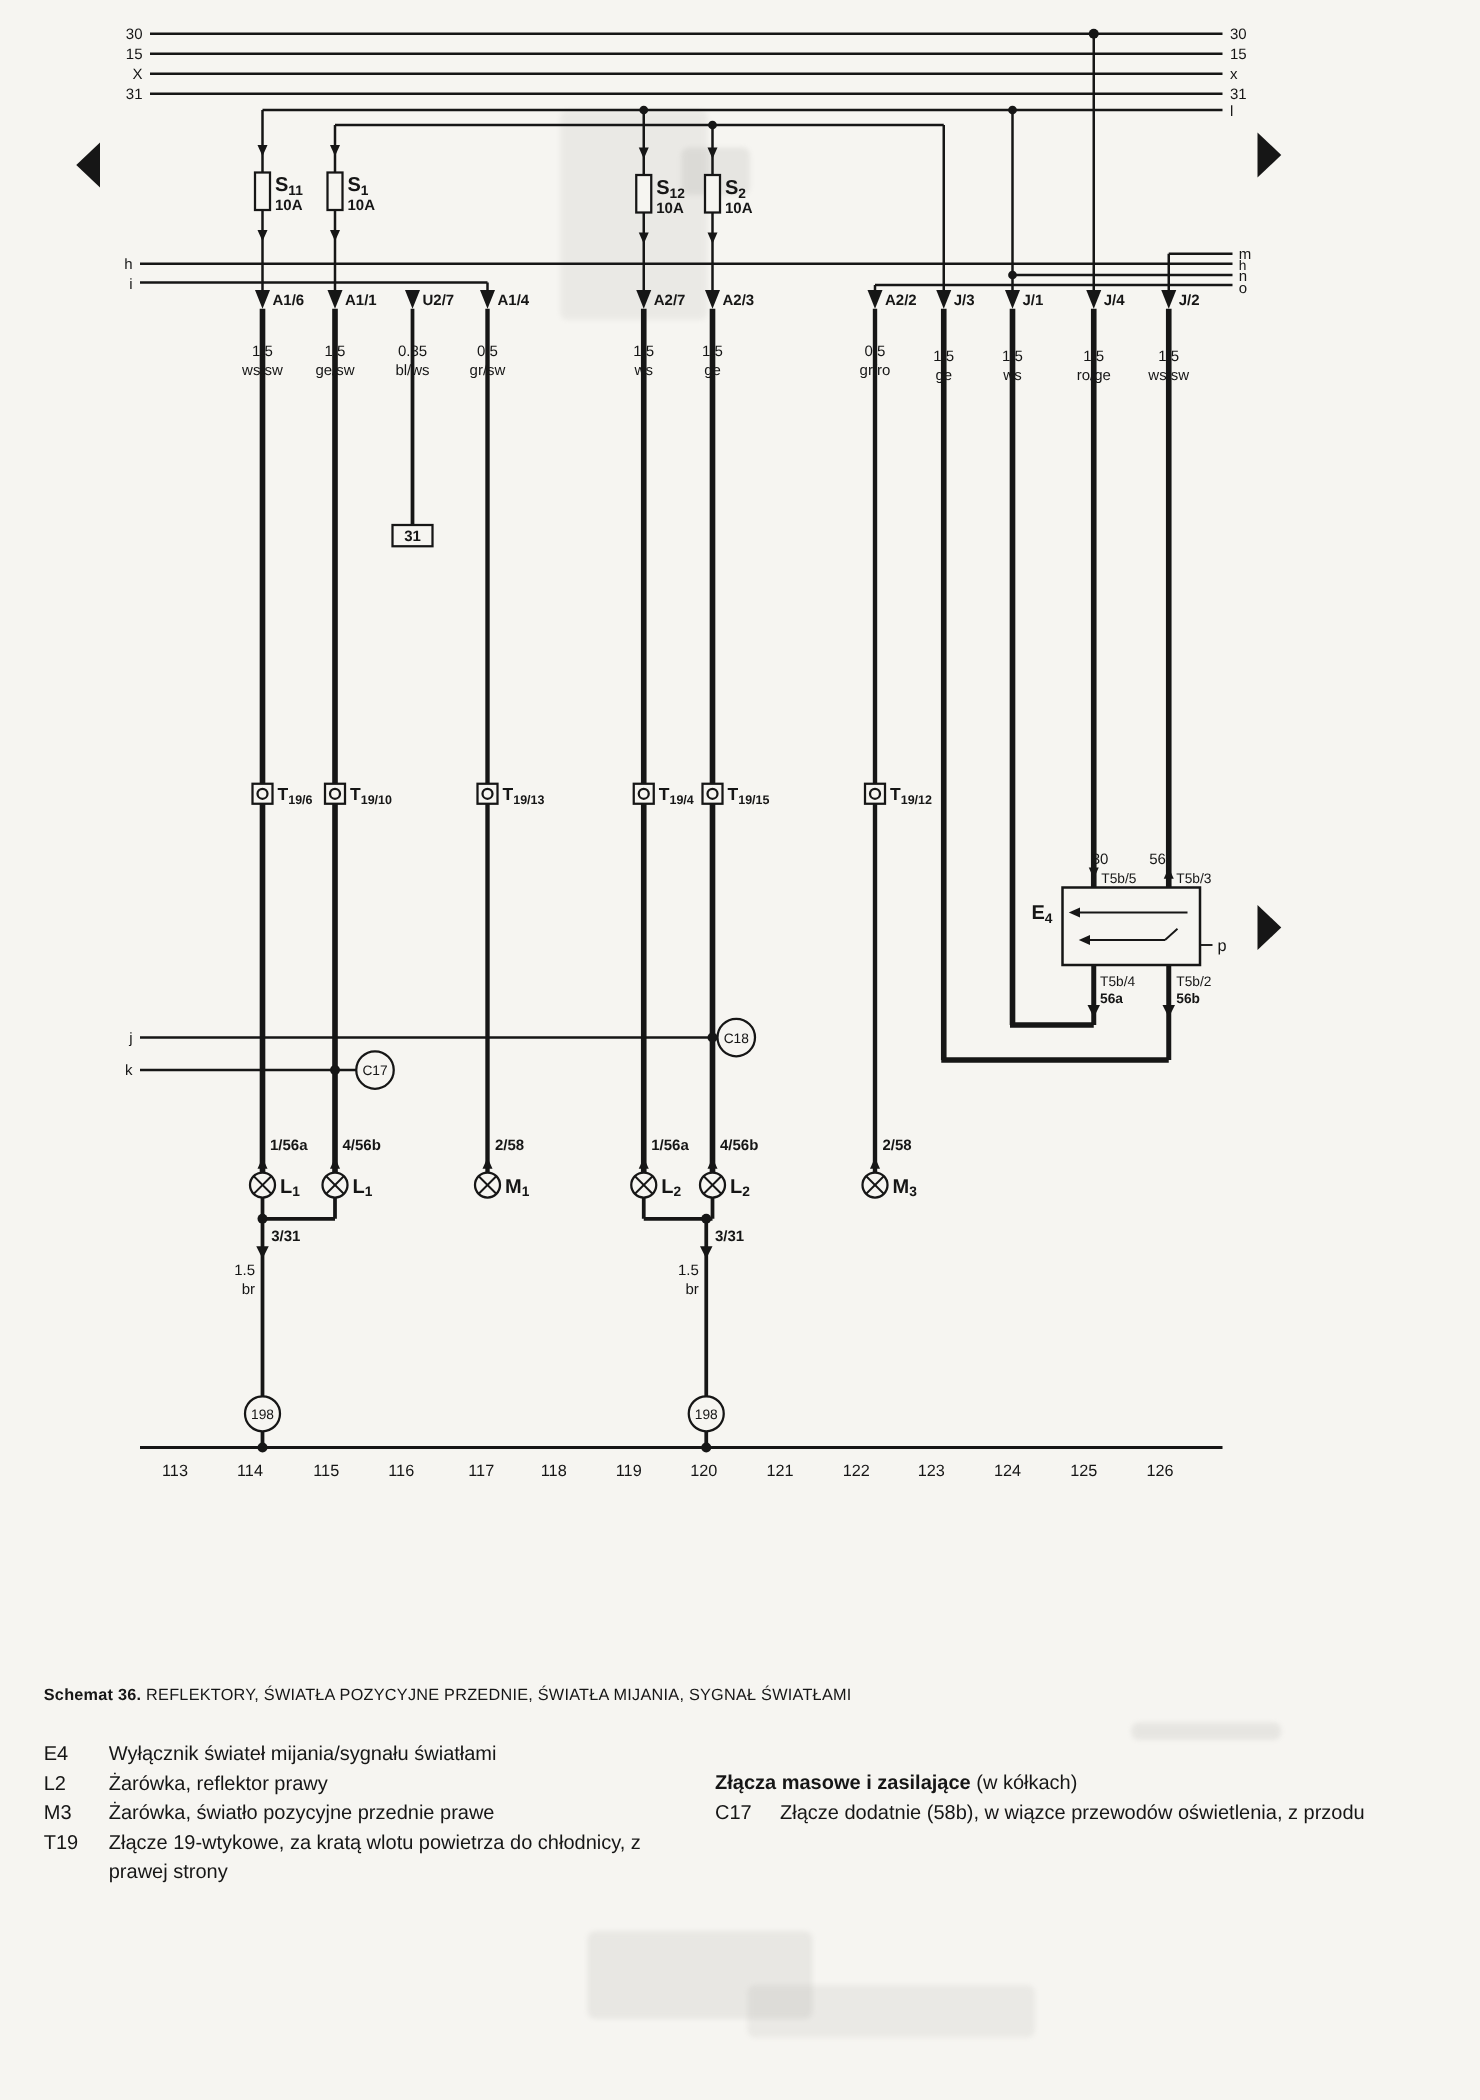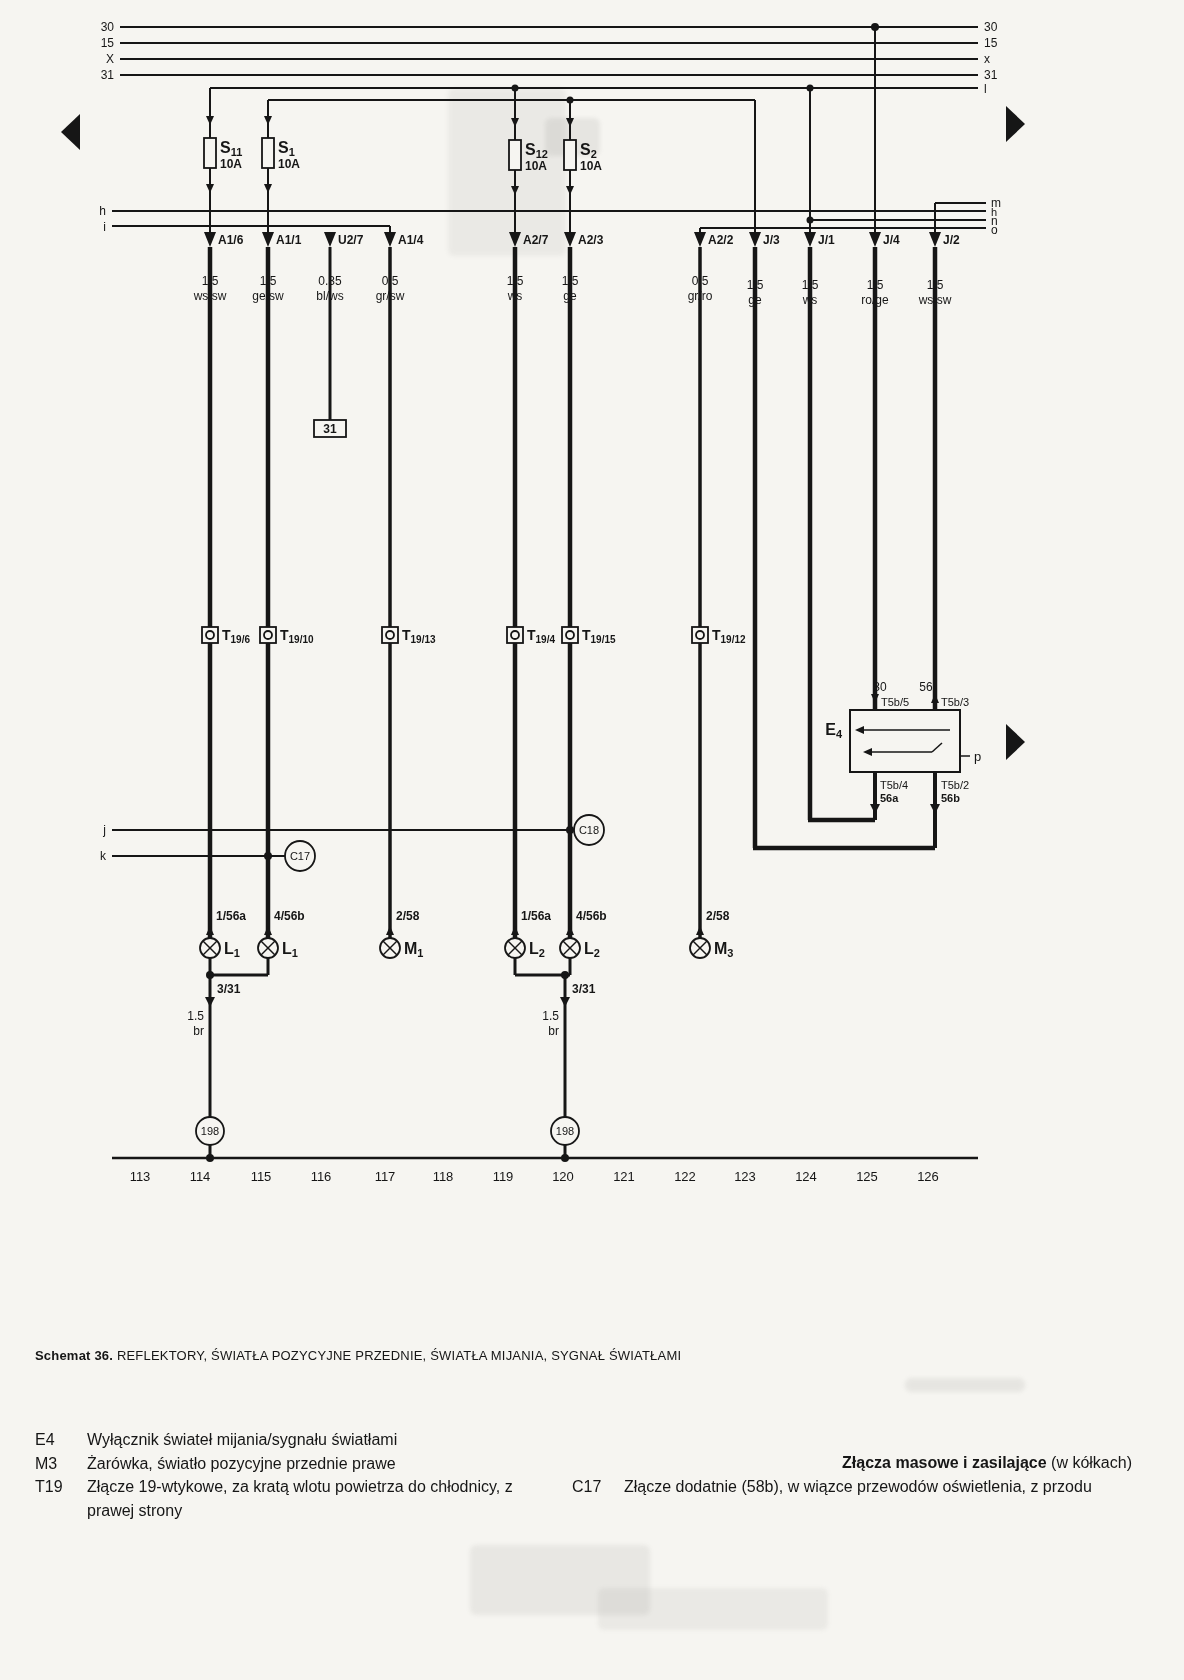--- a/index.html
+++ b/index.html
@@ -21,26 +21,26 @@
   .tri{fill:#161616}
   .sym{fill:#f6f5f1;stroke:#161616;stroke-width:1.8}
   .box{fill:#f6f5f1;stroke:#161616;stroke-width:2}
   .t10{font-size:10px}.t11{font-size:11px}.t12{font-size:12px}
   .t13{font-size:13px}.t14{font-size:14px}.t16{font-size:16px}
   .b{font-weight:bold}.sb{font-weight:600}
   .end{text-anchor:end}.mid{text-anchor:middle}
 
   .legend{position:absolute;left:0;top:0;width:1184px;}
   .ltitle{position:absolute;left:35px;top:1348px;font-size:13px;letter-spacing:.2px;}
-  .lcol{position:absolute;font-size:16px;line-height:23.5px;margin-top:36px;}
+  .lcol{position:absolute;font-size:16px;line-height:23.5px;}
   .lcol-left{left:35px;top:1392px;width:520px;}
   .lcol-right{left:572px;top:1415px;width:560px;}
   .lrow{padding-left:52px;text-indent:0;}
   .lrow .lkey{display:inline-block;width:52px;margin-left:-52px;vertical-align:top;}
-  .lhead{margin-bottom:0;text-align:right;}
+  .lhead{margin-bottom:0;}
   .artifact{position:absolute;background:#8d8c88;border-radius:6px;filter:blur(2px);}
 </style>
 </head>
 <body>
 
 <div class="artifact" style="left:448px;top:88px;width:118px;height:168px;opacity:.10"></div>
 <div class="artifact" style="left:545px;top:118px;width:55px;height:38px;opacity:.15"></div>
 <div class="artifact" style="left:905px;top:1378px;width:120px;height:14px;opacity:.14"></div>
 <div class="artifact" style="left:470px;top:1545px;width:180px;height:70px;opacity:.13"></div>
 <div class="artifact" style="left:598px;top:1588px;width:230px;height:42px;opacity:.11"></div>
@@ -370,20 +370,21 @@
   </g>
 </svg>
 
 <div class="legend">
   <div class="ltitle">
     <span class="b">Schemat 36.</span><span> REFLEKTORY, ŚWIATŁA POZYCYJNE PRZEDNIE, ŚWIATŁA MIJANIA, SYGNAŁ ŚWIATŁAMI</span>
   </div>
 
   <div class="lcol lcol-left">
     <div class="lrow"><span class="lkey">E4</span><span>Wyłącznik świateł mijania/sygnału światłami</span></div>
+    <div class="lrow"><span class="lkey">L2</span><span>Żarówka, reflektor prawy</span></div>
     <div class="lrow"><span class="lkey">M3</span><span>Żarówka, światło pozycyjne przednie prawe</span></div>
     <div class="lrow"><span class="lkey">T19</span><span>Złącze 19-wtykowe, za kratą wlotu powietrza do chłodnicy, z prawej strony</span></div>
   </div>
 
   <div class="lcol lcol-right">
     <div class="lhead">
       <span class="b">Złącza masowe i zasilające</span><span> (w kółkach)</span>
     </div>
     <div class="lrow"><span class="lkey">C17</span><span>Złącze dodatnie (58b), w wiązce przewodów oświetlenia, z przodu</span></div>
   </div>

